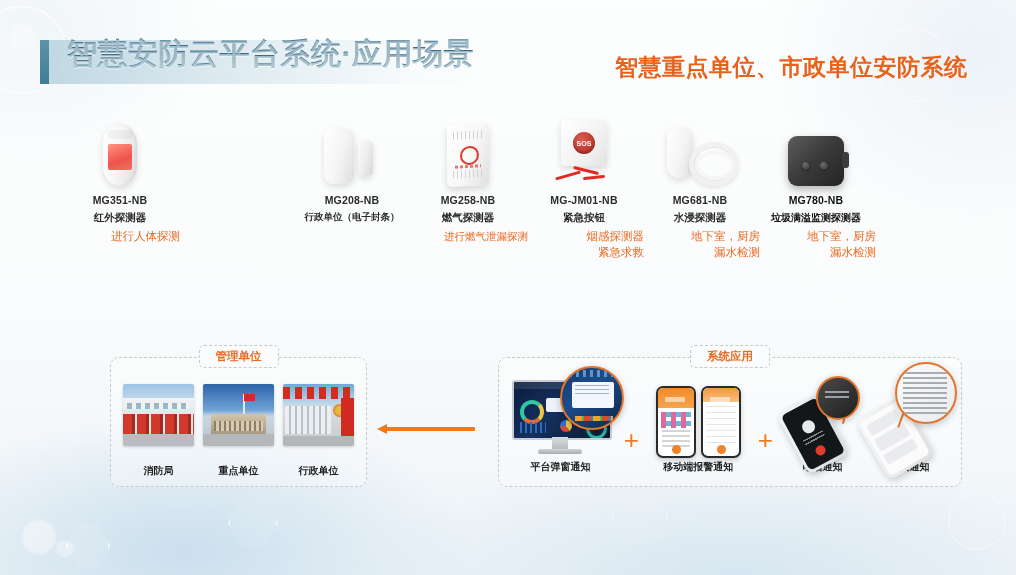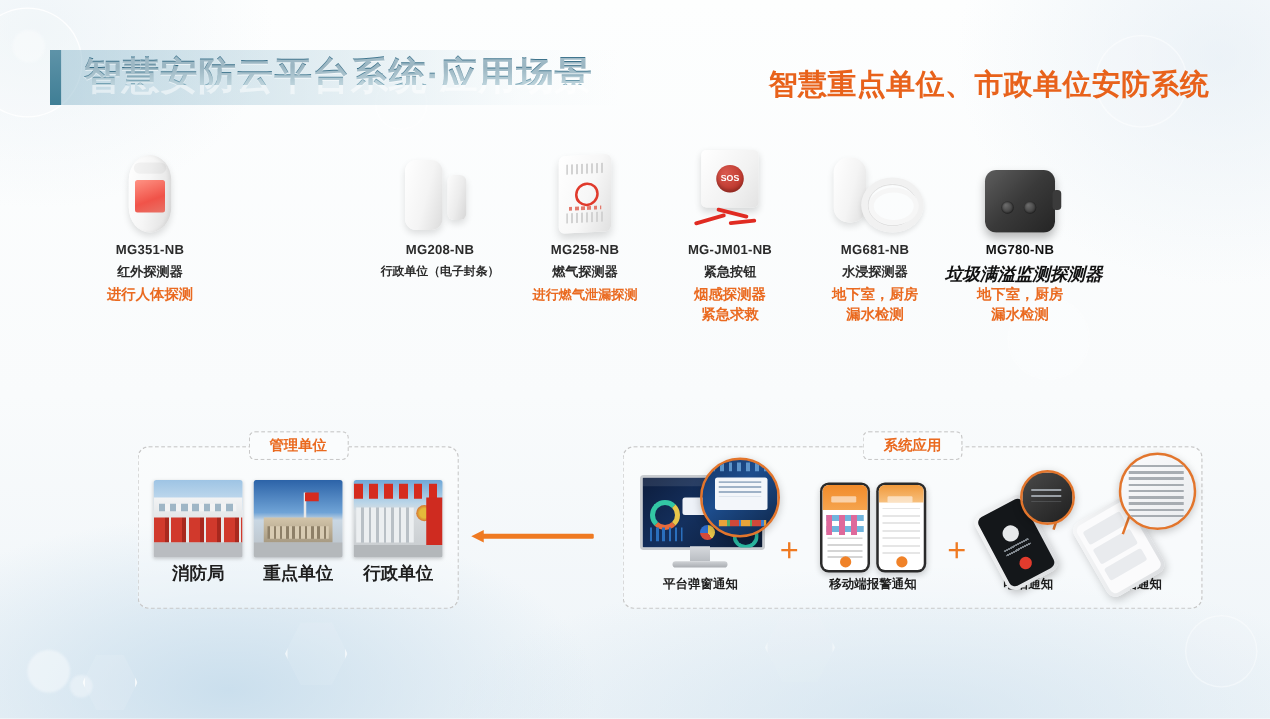--- a/index.html
+++ b/index.html
@@ -28,42 +28,42 @@
     position:absolute;pointer-events:none;
     border:2px solid rgba(255,255,255,.75);
     clip-path:polygon(25% 4%,75% 4%,100% 50%,75% 96%,25% 96%,0% 50%);
     background:rgba(255,255,255,.10);
   }
 
   
   .title-wrap{position:absolute;left:40px;top:40px;height:44px;display:flex;align-items:stretch;}
   .title-bar{width:9px;background:linear-gradient(180deg,#5e93a8,#3f7e95);}
   .title-band{
-    position:relative;display:flex;
+    position:relative;display:flex;align-items:center;
     padding:0 22px 16px 18px;
     background:linear-gradient(90deg, rgba(150,190,208,.55) 0%, rgba(178,208,221,.40) 42%, rgba(214,232,240,.10) 82%, rgba(255,255,255,0) 100%);
   }
   .title-text{
     font-size:30px;font-weight:bold;letter-spacing:.5px;white-space:nowrap;
     background:linear-gradient(180deg,#4b7f97 0%,#356b84 48%,#7aa7b8 100%);
     -webkit-background-clip:text;background-clip:text;color:transparent;
     text-shadow:0 1px 0 rgba(255,255,255,.5);
   }
   .subtitle{
     position:absolute;left:615px;top:52px;
     font-size:23px;font-weight:bold;color:#e8621b;letter-spacing:.5px;white-space:nowrap;
   }
 
   
   .devices{position:absolute;left:60px;top:108px;width:900px;height:160px;}
   .device{position:absolute;top:0;width:120px;text-align:center;}
   .dev-art{height:78px;display:flex;align-items:flex-end;justify-content:center;position:relative;}
   .dev-model{margin-top:8px;font-size:10.5px;font-weight:bold;color:#2b2b2b;letter-spacing:.2px;white-space:nowrap;}
   .dev-name{margin-top:5px;font-size:10.5px;font-weight:bold;color:#2b2b2b;white-space:nowrap;}
-  .dev-use{position:absolute;top:120px;left:0;width:100%;font-size:11.5px;font-weight:bold;color:#ea6a20;line-height:16px;}
+  .dev-use{position:absolute;top:120px;left:0;width:100%;font-size:11.5px;font-weight:normal;color:#ea6a20;line-height:16px;text-align:right;}
   .dev-use.small{font-size:10px;}
   .device.dark .dev-model,.device.dark .dev-name{color:#111;text-align:center;}
 
   
   .pir{width:34px;height:62px;border-radius:17px/20px;
     background:linear-gradient(100deg,#ffffff 0%,#f6f6f6 45%,#dedede 100%);
     box-shadow:0 3px 6px rgba(0,0,0,.13),inset -2px 0 3px rgba(0,0,0,.05);
     position:relative;overflow:hidden;}
   .pir:after{content:"";position:absolute;left:5px;top:20px;width:24px;height:26px;border-radius:2px;
     background:linear-gradient(160deg,#ff8a7a,#f0453a 60%,#e8695c);opacity:.92;}
@@ -145,21 +145,21 @@
     border:1px dashed #c9c9c9;border-radius:5px;background:#fafcfd;
     padding:3px 16px;font-size:11.5px;font-weight:bold;color:#ea6a20;white-space:nowrap;
   }
   #panel-left{left:110px;top:357px;width:255px;height:128px;}
   #panel-right{left:498px;top:357px;width:462px;height:128px;}
 
   
   .mgmt-row{position:absolute;left:12px;top:26px;display:flex;gap:9px;}
   .mgmt-item{width:71px;text-align:center;}
   .mgmt-img{width:71px;height:62px;border-radius:2px;overflow:hidden;position:relative;box-shadow:0 1px 3px rgba(0,0,0,.18);}
-  .mgmt-cap{margin-top:4px;font-size:14px;font-weight:bold;color:#1f1f1f;white-space:nowrap;}
+  .mgmt-cap{margin-top:18px;font-size:10px;font-weight:bold;color:#1f1f1f;white-space:nowrap;}
 
   .img-fire{background:linear-gradient(180deg,#9ec4e4 0%,#cfe2f1 38%,#e9eef2 40%,#d6d9dc 58%,#c9cdd1 100%);}
   .img-fire .bldg{position:absolute;left:0;top:14px;width:100%;height:22px;background:linear-gradient(180deg,#f2f3f4,#dfe2e5);}
   .img-fire .bldg:before{content:"";position:absolute;left:4px;top:5px;width:62px;height:6px;
     background:repeating-linear-gradient(90deg,#9fb6c6 0 5px,#f2f3f4 5px 9px);}
   .img-fire .trucks{position:absolute;left:0;bottom:12px;width:100%;height:20px;
     background:repeating-linear-gradient(90deg,#d1392c 0 9px,#a8281e 9px 12px,#e8e8e8 12px 14px);}
   .img-fire .ground{position:absolute;left:0;bottom:0;width:100%;height:12px;background:#b9bcc0;}
 
   .img-key{background:linear-gradient(180deg,#2c63a8 0%,#6fa3d6 42%,#c9d7e3 52%,#b9bfc4 100%);}
@@ -365,21 +365,21 @@
 漏水检测</div>
     </div>
 
     <div class="device dark" style="left:696px;">
       <div class="dev-art">
         <div class="trash">
             <span class="tab"></span>
           </div>
       </div>
       <div class="dev-model">MG780-NB</div>
-      <div class="dev-name" style="font-size:14px;font-style:italic;">垃圾满溢监测探测器</div>
+      <div class="dev-name" style="font-size:10px;">垃圾满溢监测探测器</div>
       <div class="dev-use" style="white-space:pre-line;">地下室，厨房
 漏水检测</div>
     </div>
 
 
   </div>
 
 
   <div class="panel" id="panel-left">
     <div class="panel-tab">管理单位</div>

